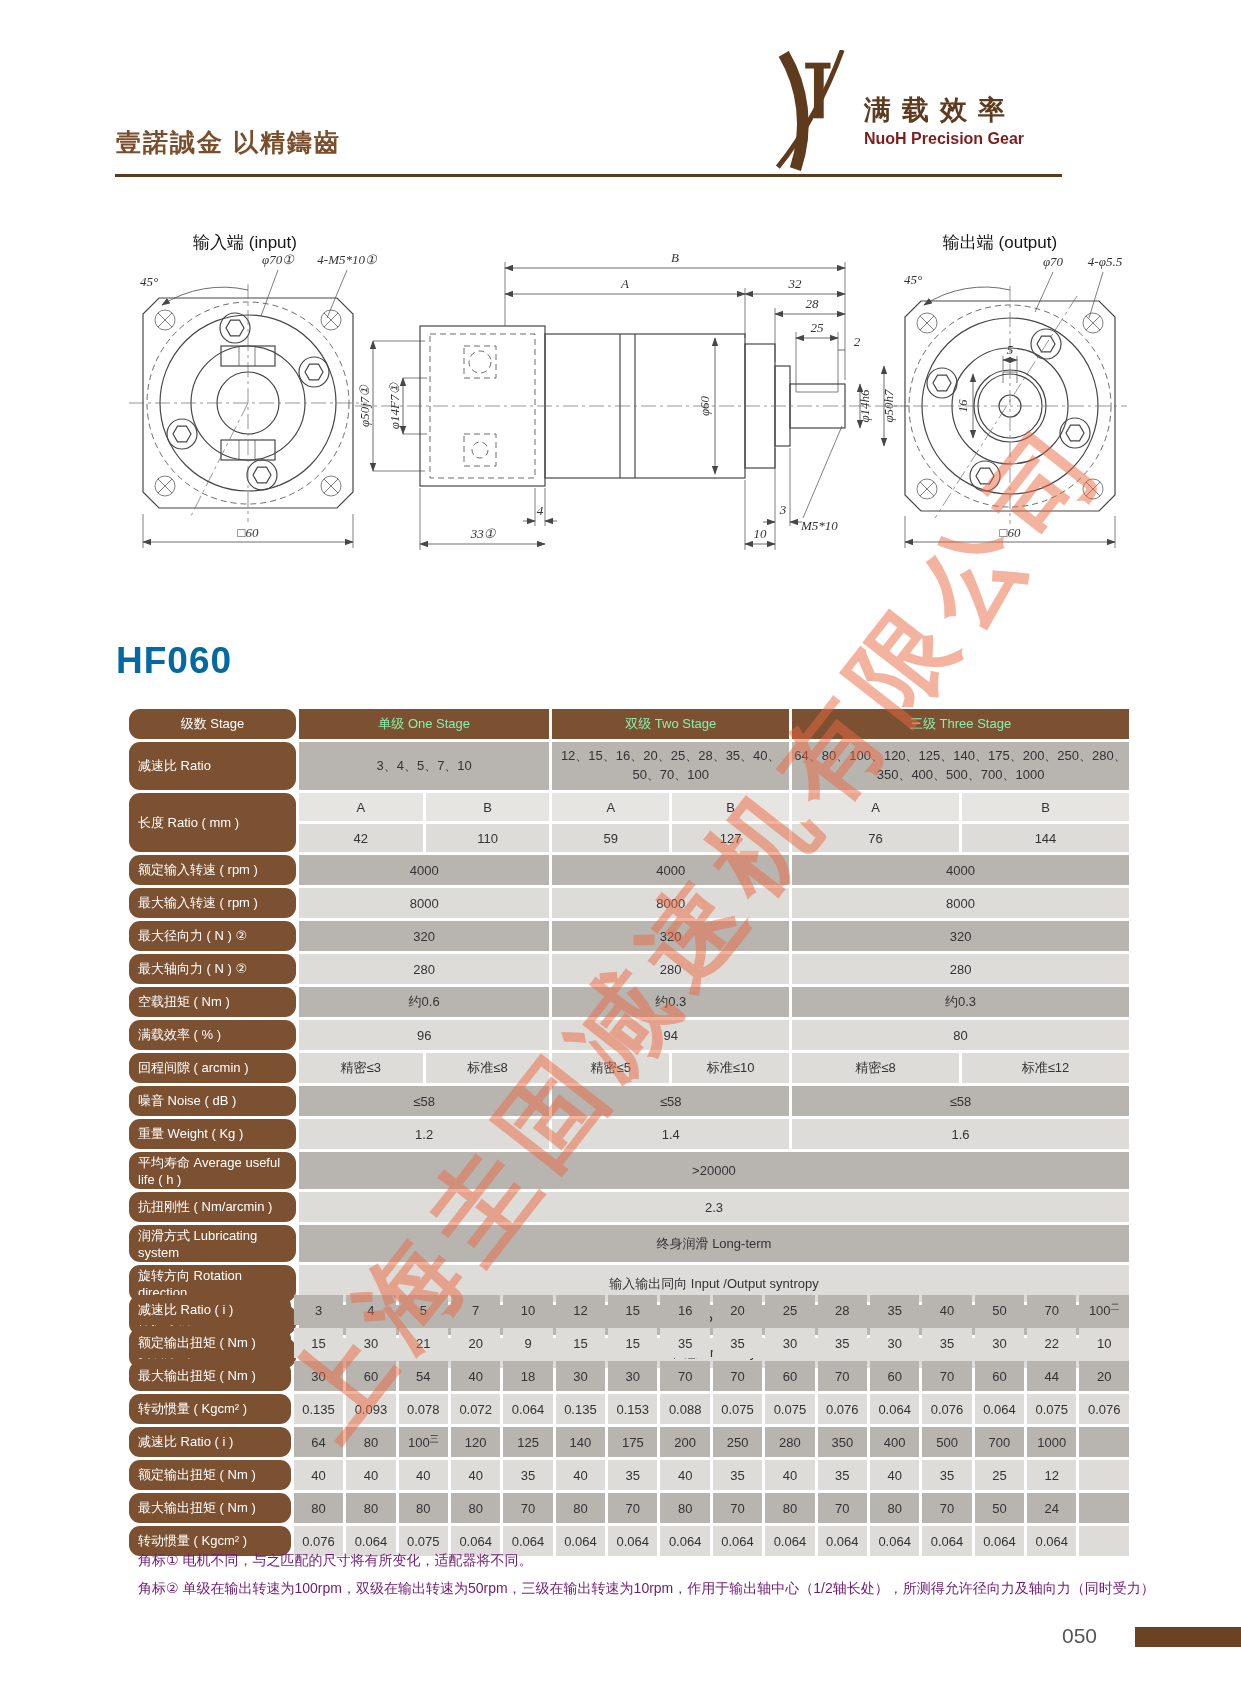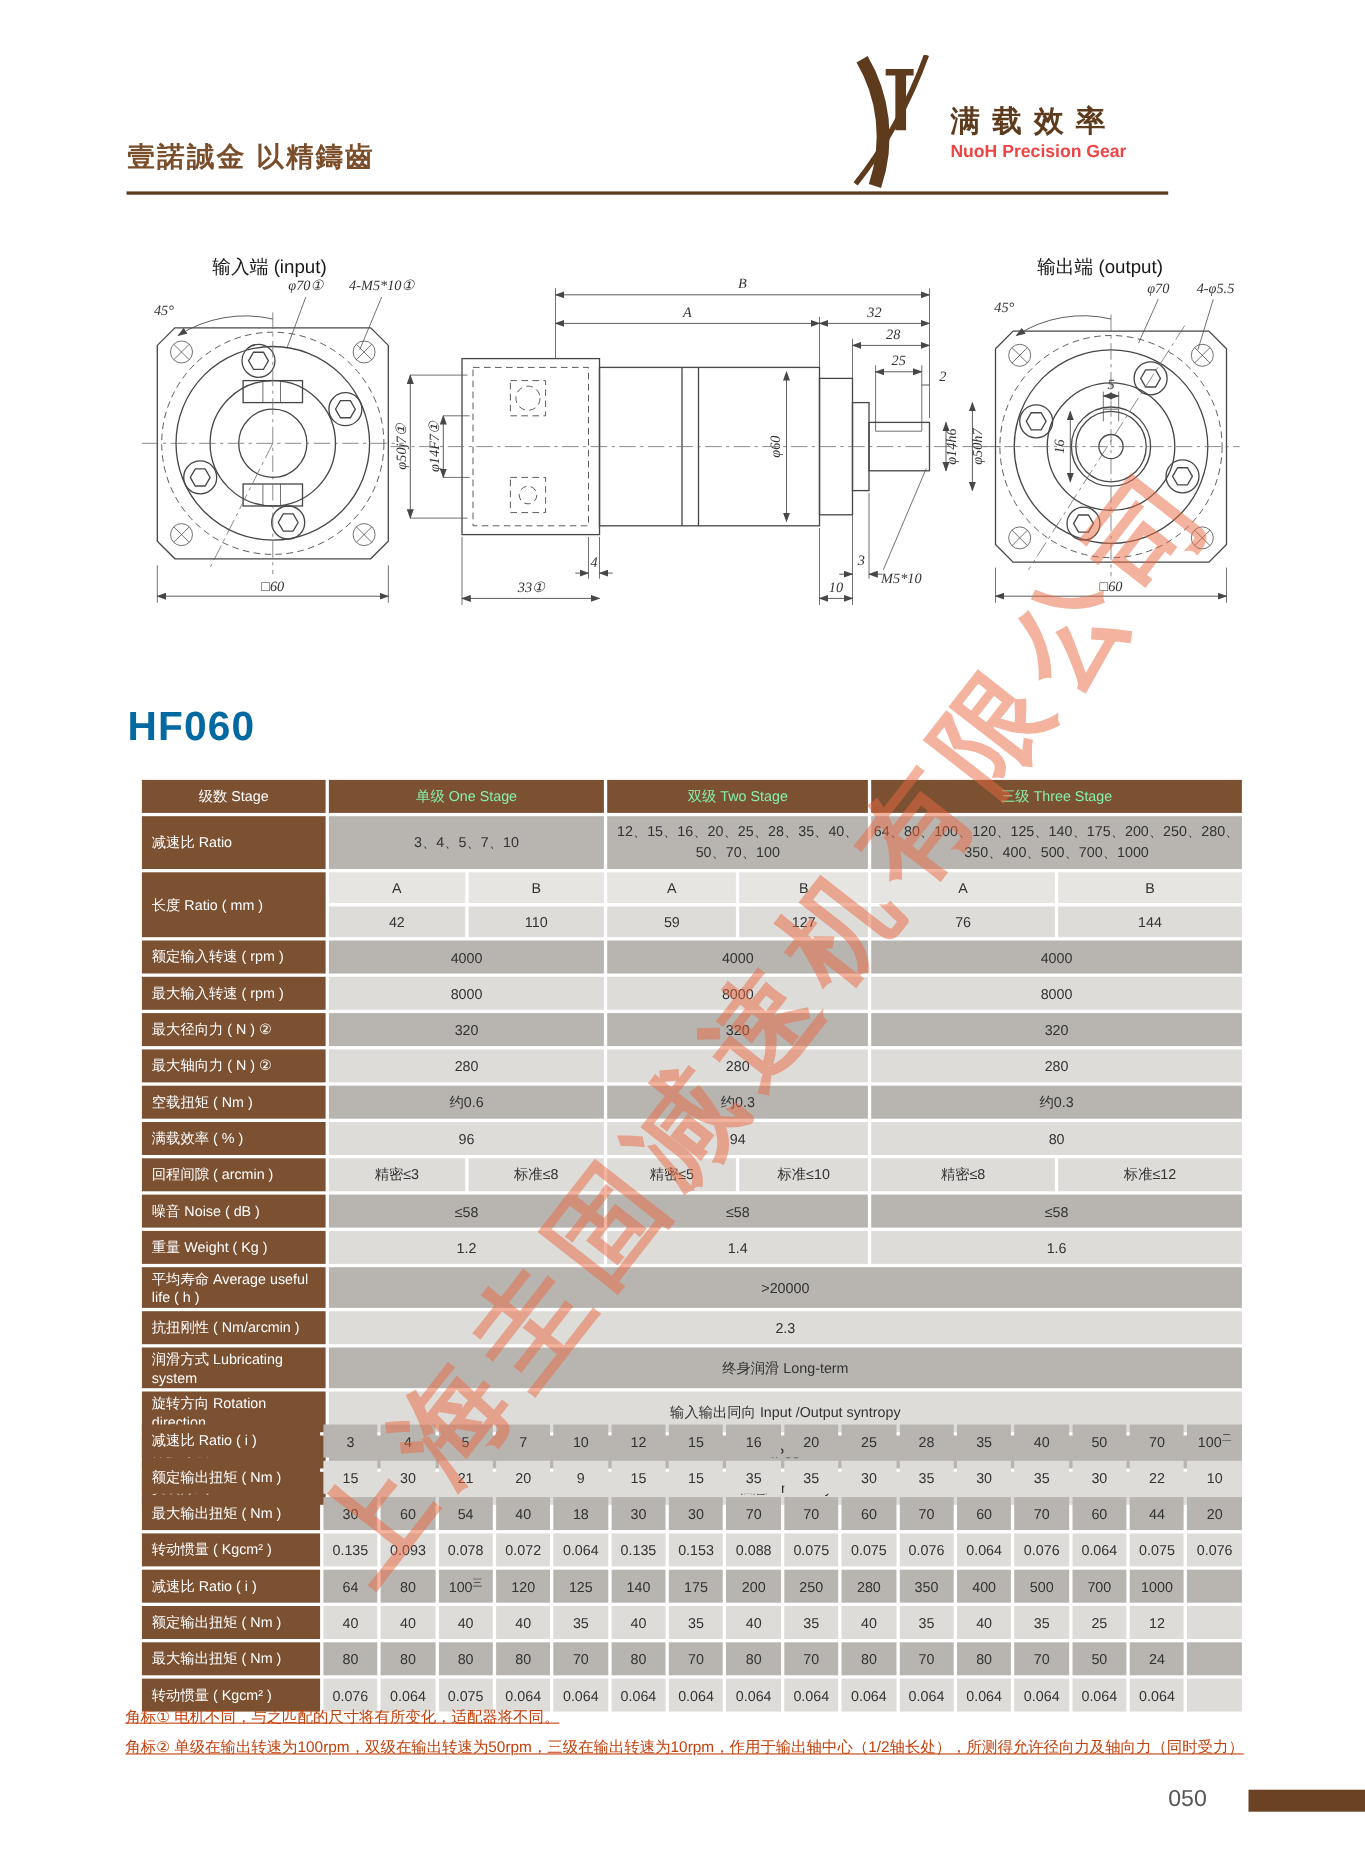--- a/index.html
+++ b/index.html
@@ -9,21 +9,21 @@
     font-family:"Liberation Sans","DejaVu Sans",sans-serif;
   }
   
   .slogan { position:absolute; left:116px; top:126px; font-size:25px; font-weight:bold;
             color:#7a4e2a; letter-spacing:2px; }
   .rule   { position:absolute; left:115px; top:174px; width:947px; height:3px; background:#5f3b1e; }
   .logo   { position:absolute; left:766px; top:50px; width:300px; height:125px; display:flex; }
   .logo-mark { width:92px; height:122px; flex:0 0 auto; }
   .logo-text { margin-top:42px; margin-left:6px; }
   .logo-cn { font-size:27px; font-weight:bold; color:#5f3b1e; letter-spacing:11px; white-space:nowrap; }
-  .logo-en { font-size:16px; font-weight:bold; color:#ef4444; margin-top:2px; white-space:nowrap; }
+  .logo-en { font-size:16px; font-weight:bold; color:#7f1d1d; margin-top:2px; white-space:nowrap; }
   
   .watermark {
     position:absolute; left:258px; top:1382px; z-index:6; pointer-events:none;
     transform-origin:0 0; transform:rotate(-52deg);
     font-size:100px; font-weight:bold; letter-spacing:14px; white-space:nowrap;
     color:rgba(233,104,64,0.5);
   }
   
   .drawing { position:absolute; left:115px; top:226px; width:1015px; height:345px; z-index:1; }
   .ln   { stroke:#474747; stroke-width:1.2; fill:none; }
@@ -37,30 +37,30 @@
   
   .model { position:absolute; left:116px; top:640px; font-size:37px; font-weight:bold;
            color:#0369a1; letter-spacing:1px; z-index:1; }
   
   .twrap { position:absolute; left:126px; width:1006px; z-index:1; }
   .spec-wrap { top:706px; }
   .t2-wrap   { top:1292px; }
   .t3-wrap   { top:1424px; }
   table { width:100%; border-collapse:separate; border-spacing:3px; table-layout:fixed; }
   td { font-size:13px; height:26px; overflow:hidden; }
-  .lbl  { background:#7b5132; color:#fff; text-align:left; padding:2px 9px; }
+  .lbl  { background:#7b5132; color:#fff; text-align:left; padding:2px 9px;border-radius:11px; }
   .hdrc { background:#7b5132; color:#86efac; text-align:center; }
   .c { text-align:center; color:#333; }
   .d { background:#b8b5b1; }
   .l { background:#dedcd9; }
   .e { background:#e7e5e2; }
   .ratio-row td { height:44px; line-height:1.45; }
   sup { font-size:9px; }
   
-  .fn { position:absolute; left:114px; width:1050px; font-size:14px; color:#c2410c; z-index:1;text-decoration:underline; }
+  .fn { position:absolute; left:138px; width:1050px; font-size:14px; color:#701a75; z-index:1; }
   .fn1 { top:1552px; } .fn2 { top:1580px; }
   .pageno  { position:absolute; left:1062px; top:1624px; font-size:21px; color:#555; }
   .pagebar { position:absolute; left:1135px; top:1627px; width:106px; height:20px; background:#6b4223; }
 </style>
 </head>
 <body>
 
 <div class="page">
 
   <div class="slogan">壹諾誠金 以精鑄齒</div>

